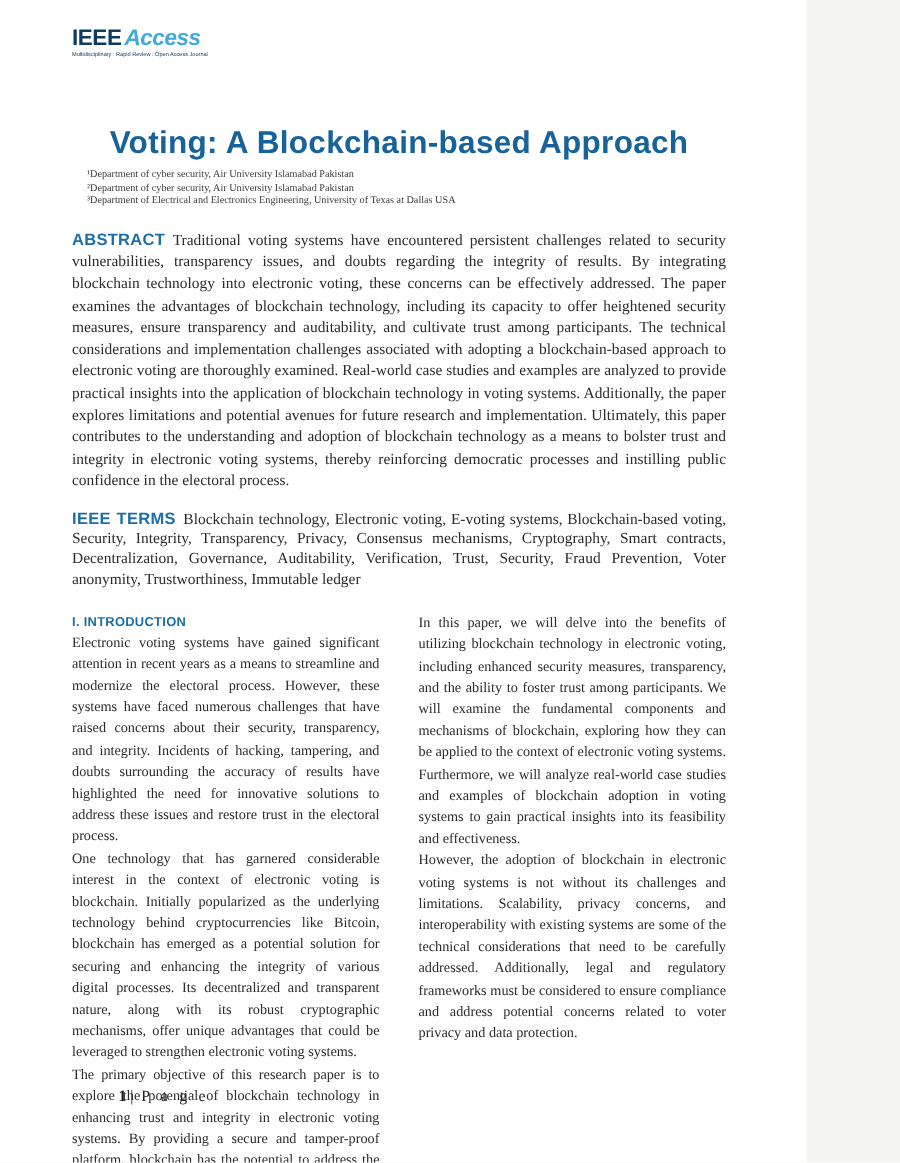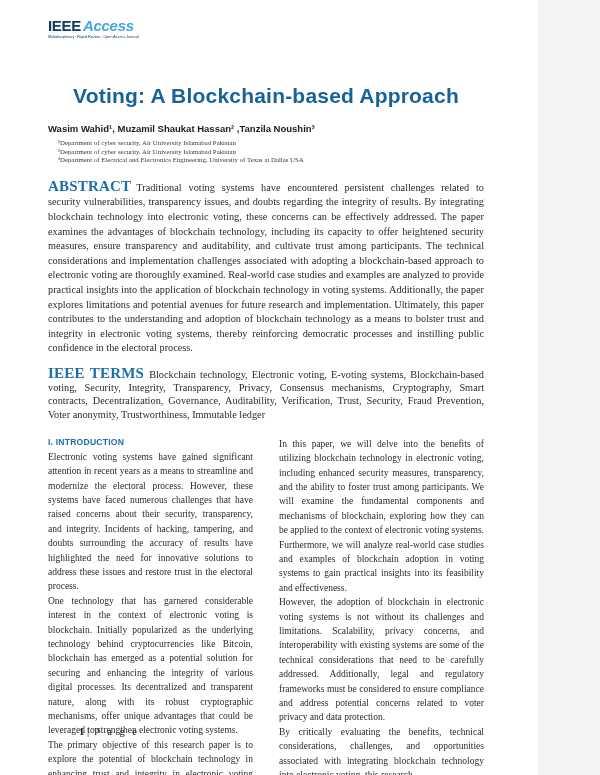--- a/index.html
+++ b/index.html
@@ -55,23 +55,23 @@
   .affiliation {
     font-size: 6.8px;
     line-height: 8.6px;
     color: #3a3a3a;
   }
 
   
   .abstract { margin-top: 14px; font-size: 10.3px; line-height: 14.6px; text-align: justify; }
   .index-terms { margin-top: 11px; font-size: 10.3px; line-height: 13.2px; text-align: justify; }
   .inline-heading {
-    font-family: Liberation Serif, serif;
+    font-family: Liberation Sans, sans-serif;
     font-weight: bold;
-    font-size: 15px;
+    font-size: 11px;
     color: #1d6ea8;
     letter-spacing: 0.2px;
     padding-right: 5px;
   }
 
   
   .columns {
     margin-top: 16px;
     display: flex;
     gap: 26px;
@@ -113,21 +113,20 @@
     <div class="logo-main">
       <span class="logo-ieee">IEEE</span><span class="logo-access">Access</span>
     </div>
     <div class="logo-tagline">Multidisciplinary : Rapid Review : Open Access Journal</div>
   </div>
 
   <div class="title">
     <div class="title-line-2">Voting: A Blockchain-based Approach</div>
   </div>
 
-  <div class="authors">Wasim Wahid¹, Muzamil Shaukat Hassan² ,Tanzila Noushin³</div>
 
   <div class="affiliations">
     <div class="affiliation">¹Department of cyber security, Air University Islamabad Pakistan</div>
     <div class="affiliation">²Department of cyber security, Air University Islamabad Pakistan</div>
     <div class="affiliation">³Department of Electrical and Electronics Engineering, University of Texas at Dallas USA</div>
   </div>
 
   <div class="abstract">
     <span class="inline-heading">ABSTRACT</span><span>Traditional voting systems have encountered persistent challenges related to security vulnerabilities, transparency issues, and doubts regarding the integrity of results. By integrating blockchain technology into electronic voting, these concerns can be effectively addressed. The paper examines the advantages of blockchain technology, including its capacity to offer heightened security measures, ensure transparency and auditability, and cultivate trust among participants. The technical considerations and implementation challenges associated with adopting a blockchain-based approach to electronic voting are thoroughly examined. Real-world case studies and examples are analyzed to provide practical insights into the application of blockchain technology in voting systems. Additionally, the paper explores limitations and potential avenues for future research and implementation. Ultimately, this paper contributes to the understanding and adoption of blockchain technology as a means to bolster trust and integrity in electronic voting systems, thereby reinforcing democratic processes and instilling public confidence in the electoral process.</span>
   </div>
@@ -139,21 +138,20 @@
   <div class="columns">
     <div class="col">
       <div class="section-heading">I. INTRODUCTION</div>
       <p>Electronic voting systems have gained significant attention in recent years as a means to streamline and modernize the electoral process. However, these systems have faced numerous challenges that have raised concerns about their security, transparency, and integrity. Incidents of hacking, tampering, and doubts surrounding the accuracy of results have highlighted the need for innovative solutions to address these issues and restore trust in the electoral process.</p>
       <p>One technology that has garnered considerable interest in the context of electronic voting is blockchain. Initially popularized as the underlying technology behind cryptocurrencies like Bitcoin, blockchain has emerged as a potential solution for securing and enhancing the integrity of various digital processes. Its decentralized and transparent nature, along with its robust cryptographic mechanisms, offer unique advantages that could be leveraged to strengthen electronic voting systems.</p>
       <p>The primary objective of this research paper is to explore the potential of blockchain technology in enhancing trust and integrity in electronic voting systems. By providing a secure and tamper-proof platform, blockchain has the potential to address the challenges faced by traditional electronic voting</p>
     </div>
     <div class="col">
       <p>In this paper, we will delve into the benefits of utilizing blockchain technology in electronic voting, including enhanced security measures, transparency, and the ability to foster trust among participants. We will examine the fundamental components and mechanisms of blockchain, exploring how they can be applied to the context of electronic voting systems. Furthermore, we will analyze real-world case studies and examples of blockchain adoption in voting systems to gain practical insights into its feasibility and effectiveness.</p>
       <p>However, the adoption of blockchain in electronic voting systems is not without its challenges and limitations. Scalability, privacy concerns, and interoperability with existing systems are some of the technical considerations that need to be carefully addressed. Additionally, legal and regulatory frameworks must be considered to ensure compliance and address potential concerns related to voter privacy and data protection.</p>
-      <p>By critically evaluating the benefits, technical considerations, challenges, and opportunities associated with integrating blockchain technology into electronic voting, this research</p>
     </div>
   </div>
 
   <div class="footer">
     <span class="num">1</span>
     <span class="spaced">|</span>
     <span class="spaced">P a g e</span>
   </div>
 
 </div>

